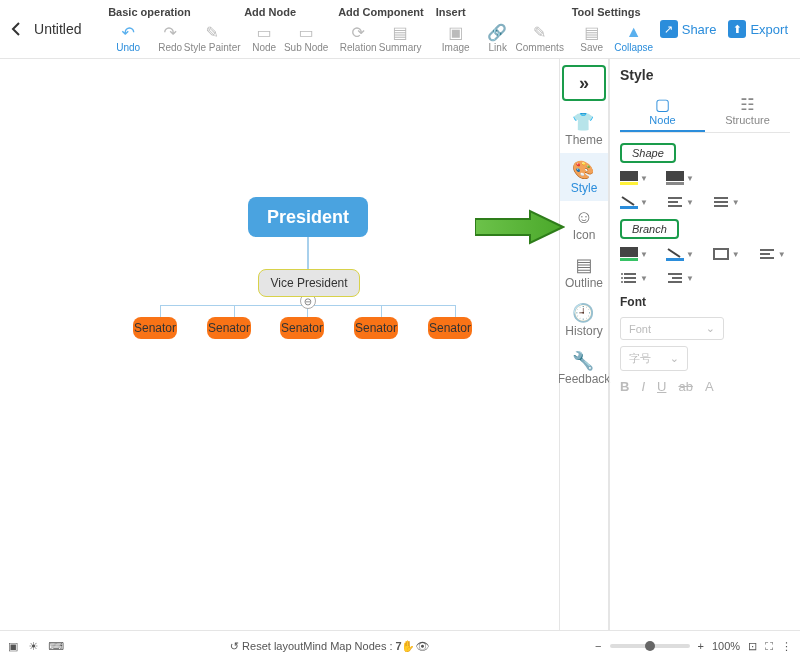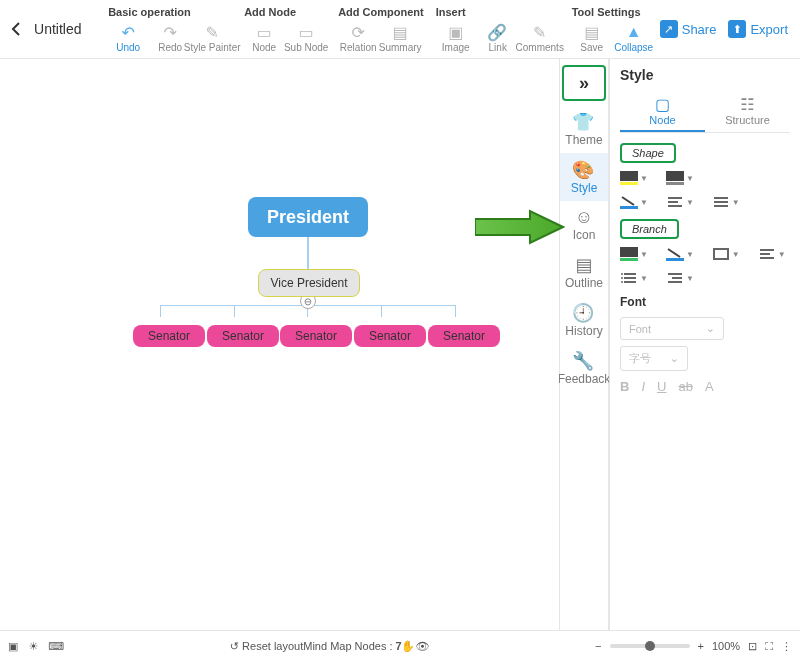--- a/index.html
+++ b/index.html
@@ -16,21 +16,21 @@
 .tg-label{font-size:10px;color:#888;white-space:nowrap}
 .tg-label.blue{color:#2b8ddb}
 .right-actions{display:flex;align-items:center;gap:12px;padding-right:12px;height:58px}
 .ra{display:flex;align-items:center;gap:4px;color:#2b8ddb;font-size:13px}
 .ra .ico{width:18px;height:18px;background:#2b8ddb;border-radius:3px;display:flex;align-items:center;justify-content:center;color:#fff;font-size:11px}
 .body{display:flex;height:calc(100% - 58px - 30px)}
 .canvas{flex:1;position:relative;background:#fff}
 .node{position:absolute;border-radius:8px;display:flex;align-items:center;justify-content:center;font-size:12px}
 .pres{background:#4aa3e0;color:#fff;font-weight:bold;font-size:18px;width:120px;height:40px;left:248px;top:138px}
 .vp{background:#e5e5e5;border:1px solid #d8d24a;width:100px;height:26px;left:258px;top:210px}
-.sen{background:#ec4899;width:72px;height:22px;top:266px;color:#333}
+.sen{background:#f97316;width:44px;height:22px;top:258px;color:#333}
 .conn{position:absolute;background:#a8d0ec}
 .minus{position:absolute;width:14px;height:14px;border:1px solid #aaa;border-radius:50%;background:#fff;display:flex;align-items:center;justify-content:center;font-size:10px;color:#777}
 .arrow{position:absolute;left:475px;top:148px}
 .side{width:48px;border-left:1px solid #e5e5e5;border-right:1px solid #e5e5e5;display:flex;flex-direction:column;align-items:center;padding-top:6px;gap:4px}
 .side-collapse{width:40px;height:32px;border:2px solid #1a9c4b;border-radius:4px;display:flex;align-items:center;justify-content:center;font-size:18px;font-weight:bold}
 .side-item{display:flex;flex-direction:column;align-items:center;width:48px;padding:6px 0;color:#777}
 .side-item.active{background:#eaf3fb;color:#2b8ddb}
 .side-item .ico{font-size:18px}
 .side-item .lbl{font-size:12px}
 .panel{width:170px;padding:8px 10px;border-left:1px solid #e5e5e5}

